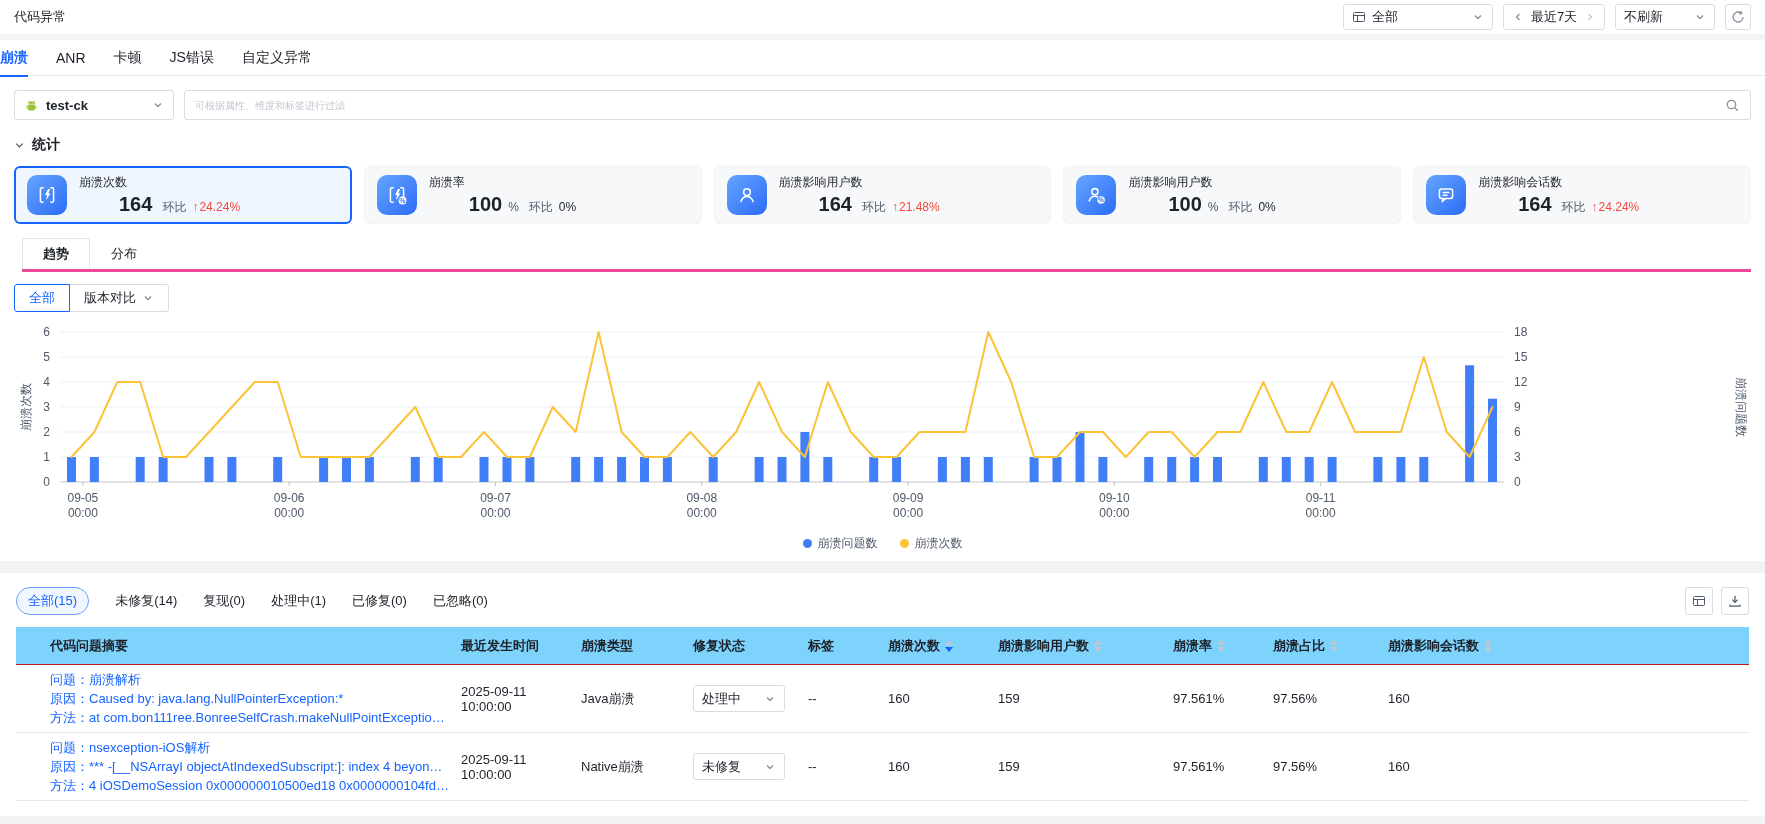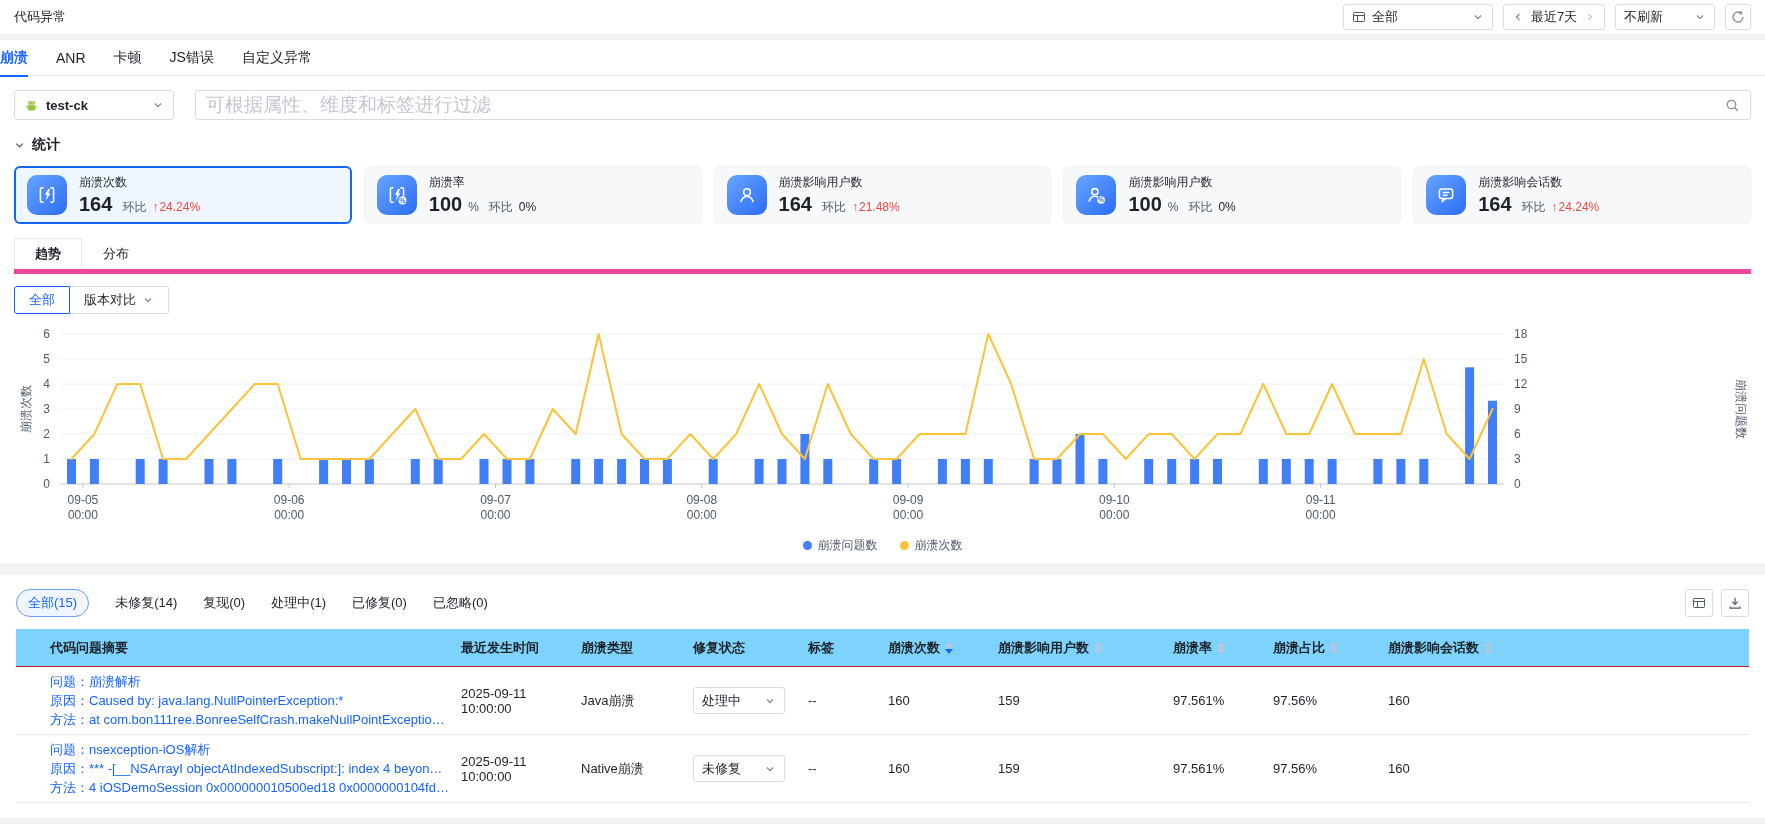--- a/index.html
+++ b/index.html
@@ -15,43 +15,43 @@
   .pager { width:102px; justify-content:space-between; padding:12px 8px; }
   .refresh-select { width:100px; justify-content:space-between; }
   .icon-btn { width:26px; justify-content:center; padding:0; }
   .gapline { height:6px; background:#f2f3f5; }
   .main-tabs { background:#fff; height:36px; display:flex; align-items:center; gap:28px; padding:0 0; border-bottom:1px solid #e5e6eb; }
   .main-tab { position:relative; height:36px; display:flex; align-items:center; font-size:14px; cursor:pointer; color:#1d2129; }
   .main-tab.active { color:#1664ff; font-weight:bold; }
   .main-tab.active::after { content:""; position:absolute; left:0; right:0; bottom:-1px; height:2px; background:#1664ff; }
   .card { background:#fff; }
   .card-a { padding:14px 14px 8px 14px; }
-  .filter-row { display:flex; gap:21px; margin-bottom:16px; }
+  .filter-row { display:flex; gap:10px; margin-bottom:16px; }
   .version-select { width:160px; height:30px; border:1px solid #d9dce3; border-radius:3px; display:flex; align-items:center; gap:7px; padding:0 9px; cursor:pointer; }
   .version-select .vname { flex:1; font-weight:bold; font-size:13px; }
   .search-box { flex:1; height:30px; border:1px solid #d9dce3; border-radius:3px; display:flex; align-items:center; padding:0 10px; gap:8px; }
-  .search-box input { flex:1; border:none; outline:none; font-size:19px; font-family:inherit; color:#4c1d95; background:transparent; }
+  .search-box input { flex:1; border:none; outline:none; font-size:10px; font-family:inherit; color:#4c1d95; background:transparent; }
   .search-box input::placeholder { color:#c2c7d0; }
   .section-header { display:flex; align-items:center; gap:7px; margin-bottom:12px; }
   .section-header .stitle { font-size:14px; font-weight:bold; }
   .stat-cards { display:flex; gap:12px; margin-bottom:14px; }
   .stat-card { flex:1; height:58px; border-radius:6px; background:#f7f8fa; border:1px solid #f2f3f5; display:flex; align-items:center; gap:12px; padding:0 12px; cursor:pointer; }
   .stat-card.selected { background:#f0f6ff; border:2px solid #1664ff; padding:0 11px; }
   .stat-icon { width:40px; height:40px; border-radius:10px; background:linear-gradient(135deg,#66a5ff 0%,#2c6cf6 100%); display:flex; align-items:center; justify-content:center; flex:none; }
   .stat-body { display:flex; flex-direction:column; gap:2px; }
   .stat-title { font-size:12px; color:#1d2129; }
-  .stat-line { display:flex; align-items:baseline; gap:6px; }
+  .stat-line { display:flex; align-items:baseline; gap:6px;margin-left:40px; }
   .stat-value { font-size:20px; font-weight:bold; color:#1d2129; }
   .stat-unit { font-size:12px; color:#4e5969; }
   .stat-cmp { font-size:12px; color:#4e5969; margin-left:4px; }
   .stat-change { font-size:12px; }
   .up .stat-change { color:#f5483b; }
   .flat .stat-change { color:#1d2129; }
   .arrow-up { color:#f5483b; font-size:12px; font-weight:bold; margin-right:1px; }
-  .chart-tabs { display:flex; border-bottom:5px solid #ec4899; margin-bottom:12px; }
+  .chart-tabs { display:flex; border-bottom:3px solid #ec4899; margin-bottom:12px;margin-left:8px; }
   .chart-tab { height:31px; padding:0 20px; display:flex; align-items:center; font-size:13px; cursor:pointer; color:#1d2129; border:1px solid transparent; }
   .chart-tab.active { background:#fff; border-color:#e5e6eb; border-bottom-color:#fff; font-weight:bold; border-radius:3px 3px 0 0; margin-bottom:-1px; }
   .seg-row { margin-bottom:6px; }
   .seg { display:inline-flex; height:28px; }
   .seg-item { display:flex; align-items:center; gap:6px; padding:0 14px; border:1px solid #d9dce3; background:#fff; cursor:pointer; font-size:13px; }
   .seg-item.first { border-radius:3px 0 0 3px; }
   .seg-item.last { border-radius:0 3px 3px 0; border-left:none; }
   .seg-item.selected { border-color:#1664ff; color:#1664ff; z-index:1; }
   .chart-wrap { position:relative; }
   .legend-row { display:flex; justify-content:center; gap:22px; height:20px; align-items:center; }

